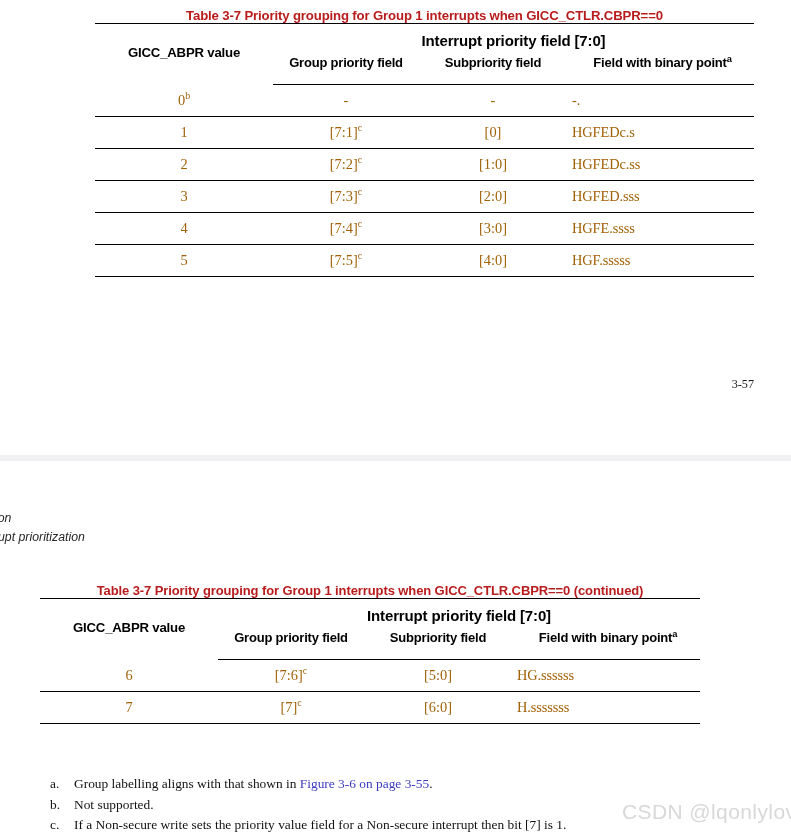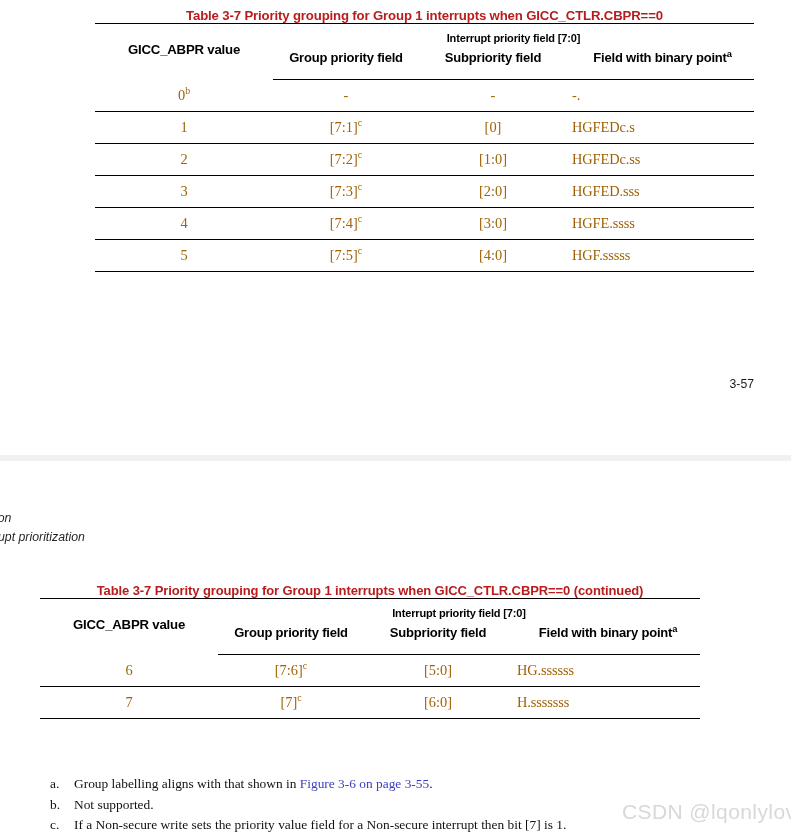--- a/index.html
+++ b/index.html
@@ -59,21 +59,21 @@
   table.arm .rule-bot > td {
     border-bottom: 1.6px solid #000;
   }
   table.arm .rule-thin > td {
     border-top: 1.3px solid #000;
   }
 
   
   .hdr-group {
     font-weight: bold;
-    font-size: 11px;
+    font-size: 15px;
     padding: 8px 0 2px 0;
     letter-spacing: -0.15px;
     white-space: nowrap;
   }
   .hdr-abpr {
     font-weight: bold;
     font-size: 13.2px;
     text-align: center;
     vertical-align: middle;
     padding: 0 0 4px 0;
@@ -133,21 +133,21 @@
     text-align: center;
     width: 465px;
     line-height: 16px;
     margin-left: 28px;
   }
   .copy-line2 { display: block; }
   .pg-num {
     position: absolute;
     right: 0;
     top: 2px;
-    font-family: Liberation Sans, sans-serif;
+    font-family: Liberation Serif, serif;
     font-size: 12.2px;
     color: #1a1a1a;
   }
 
   
   .page-gap {
     position: absolute;
     left: 0;
     top: 455px;
     width: 791px;

